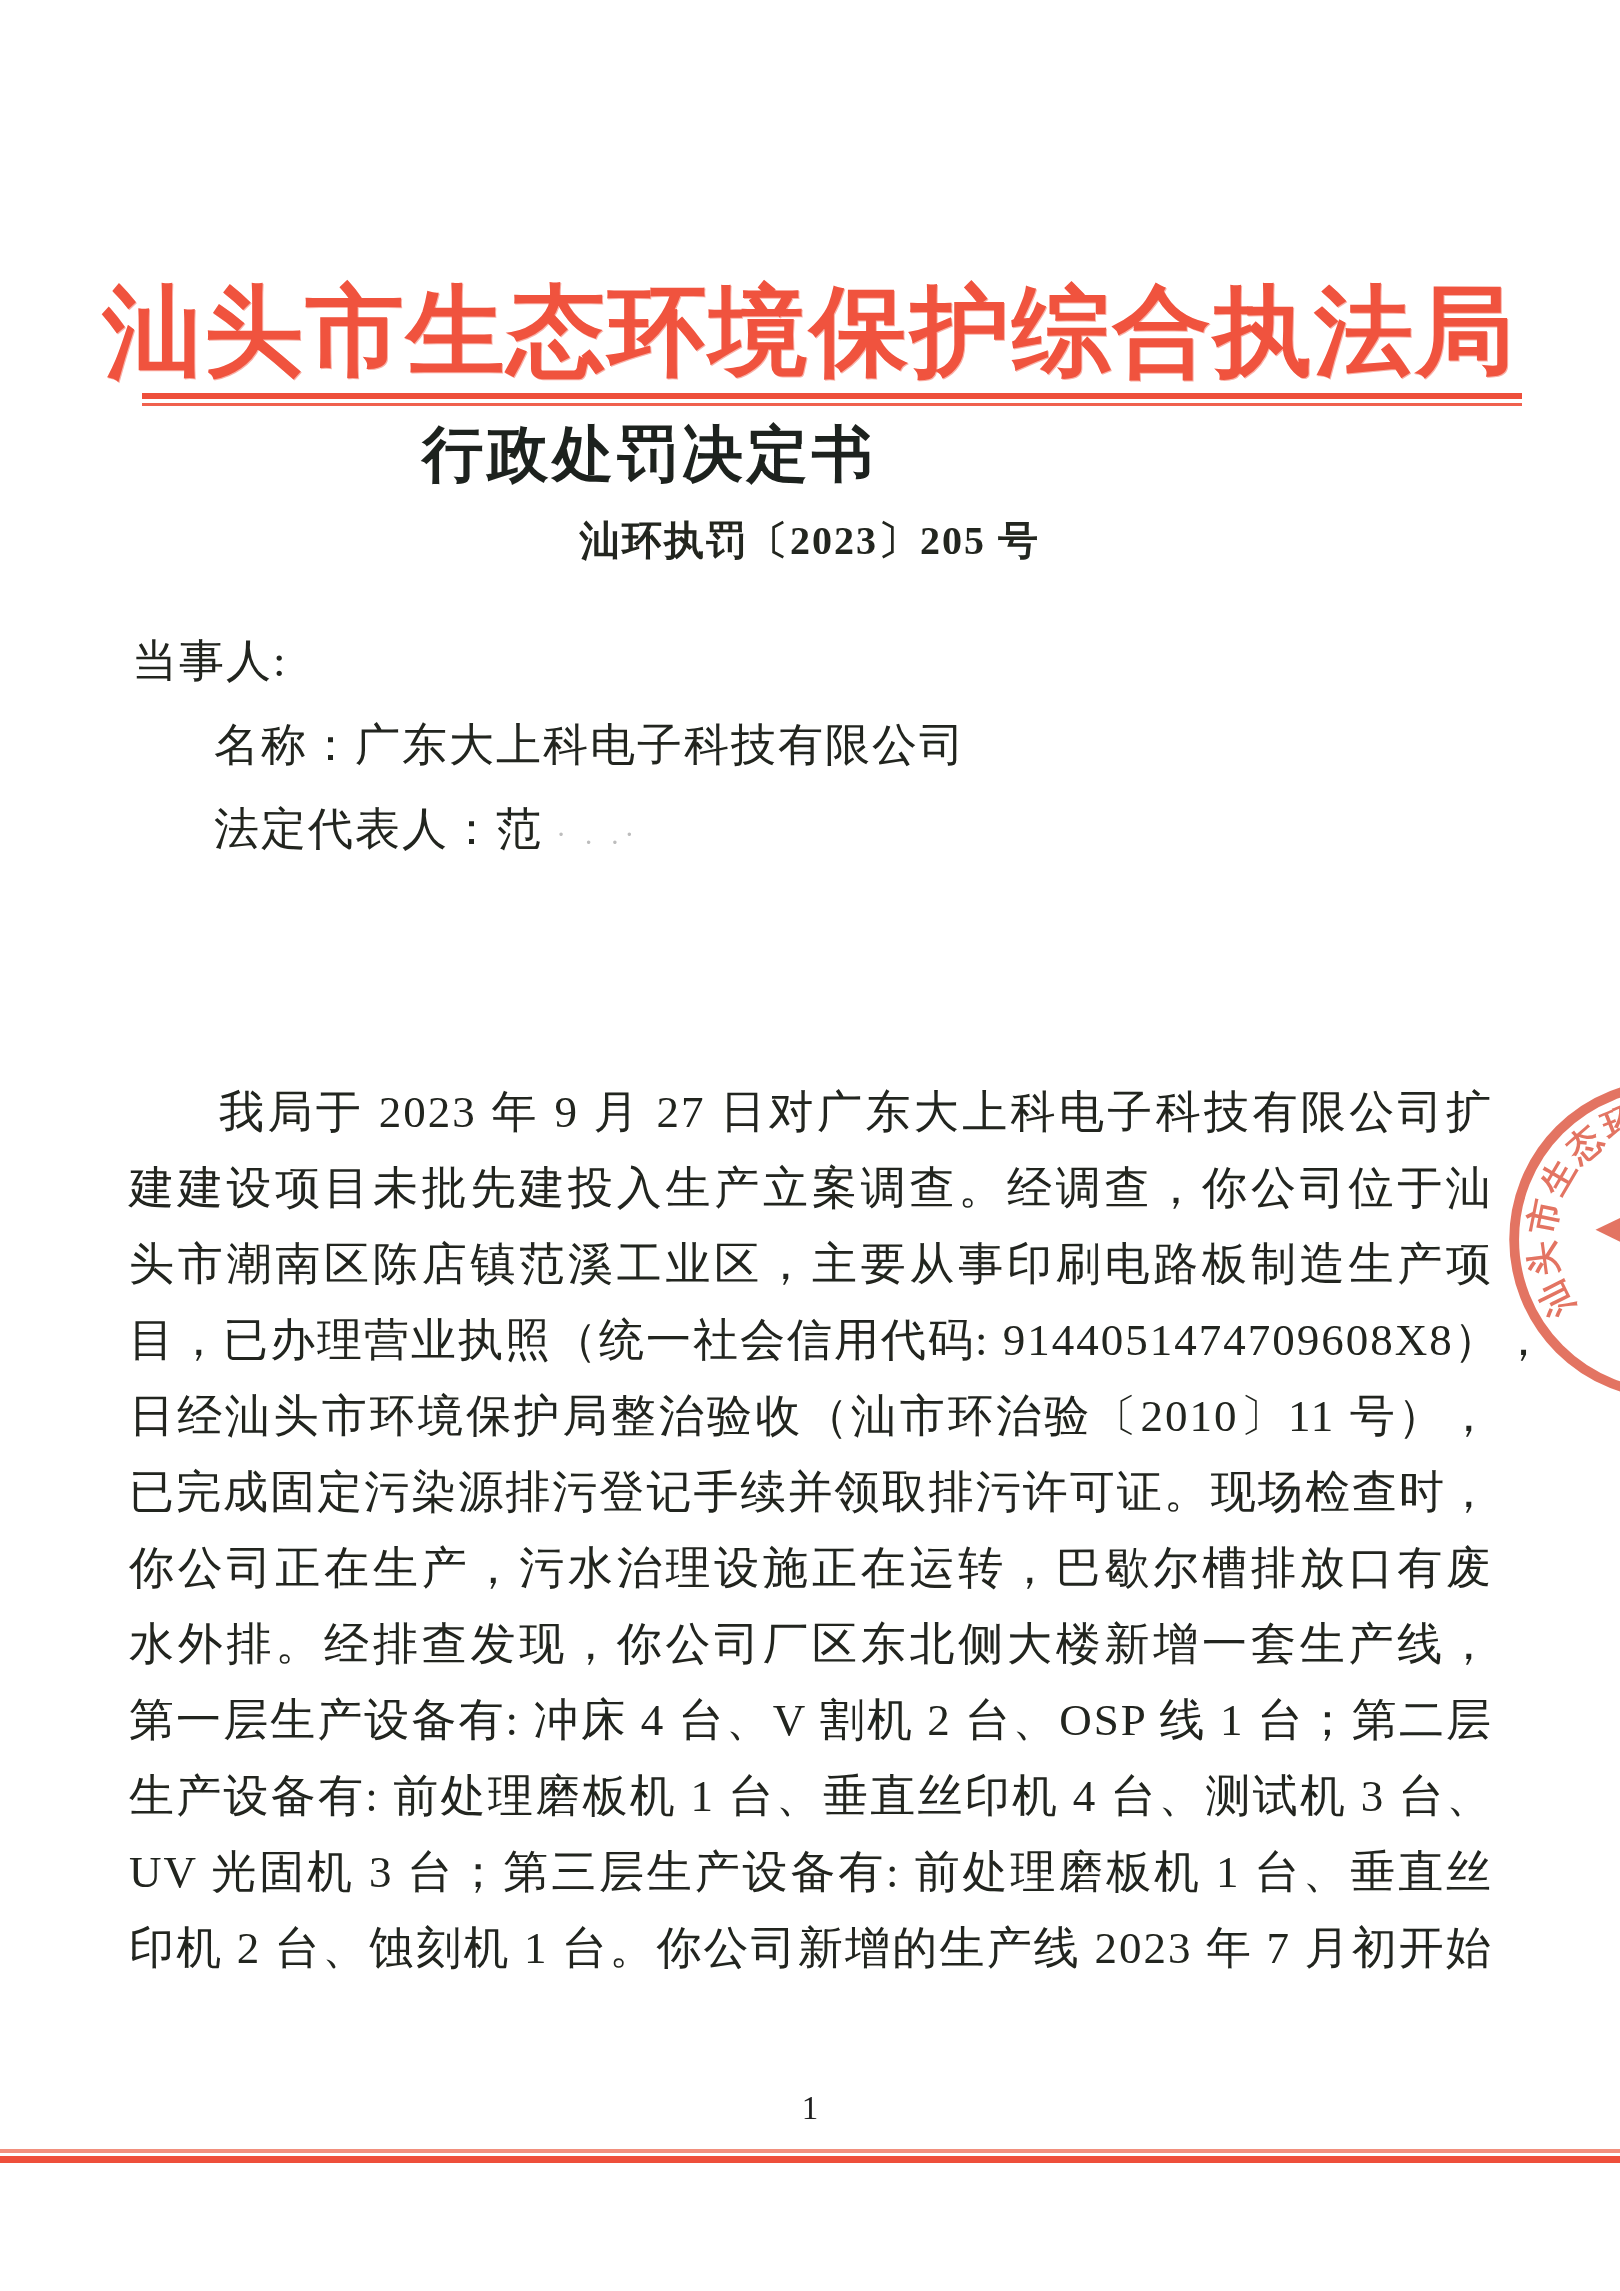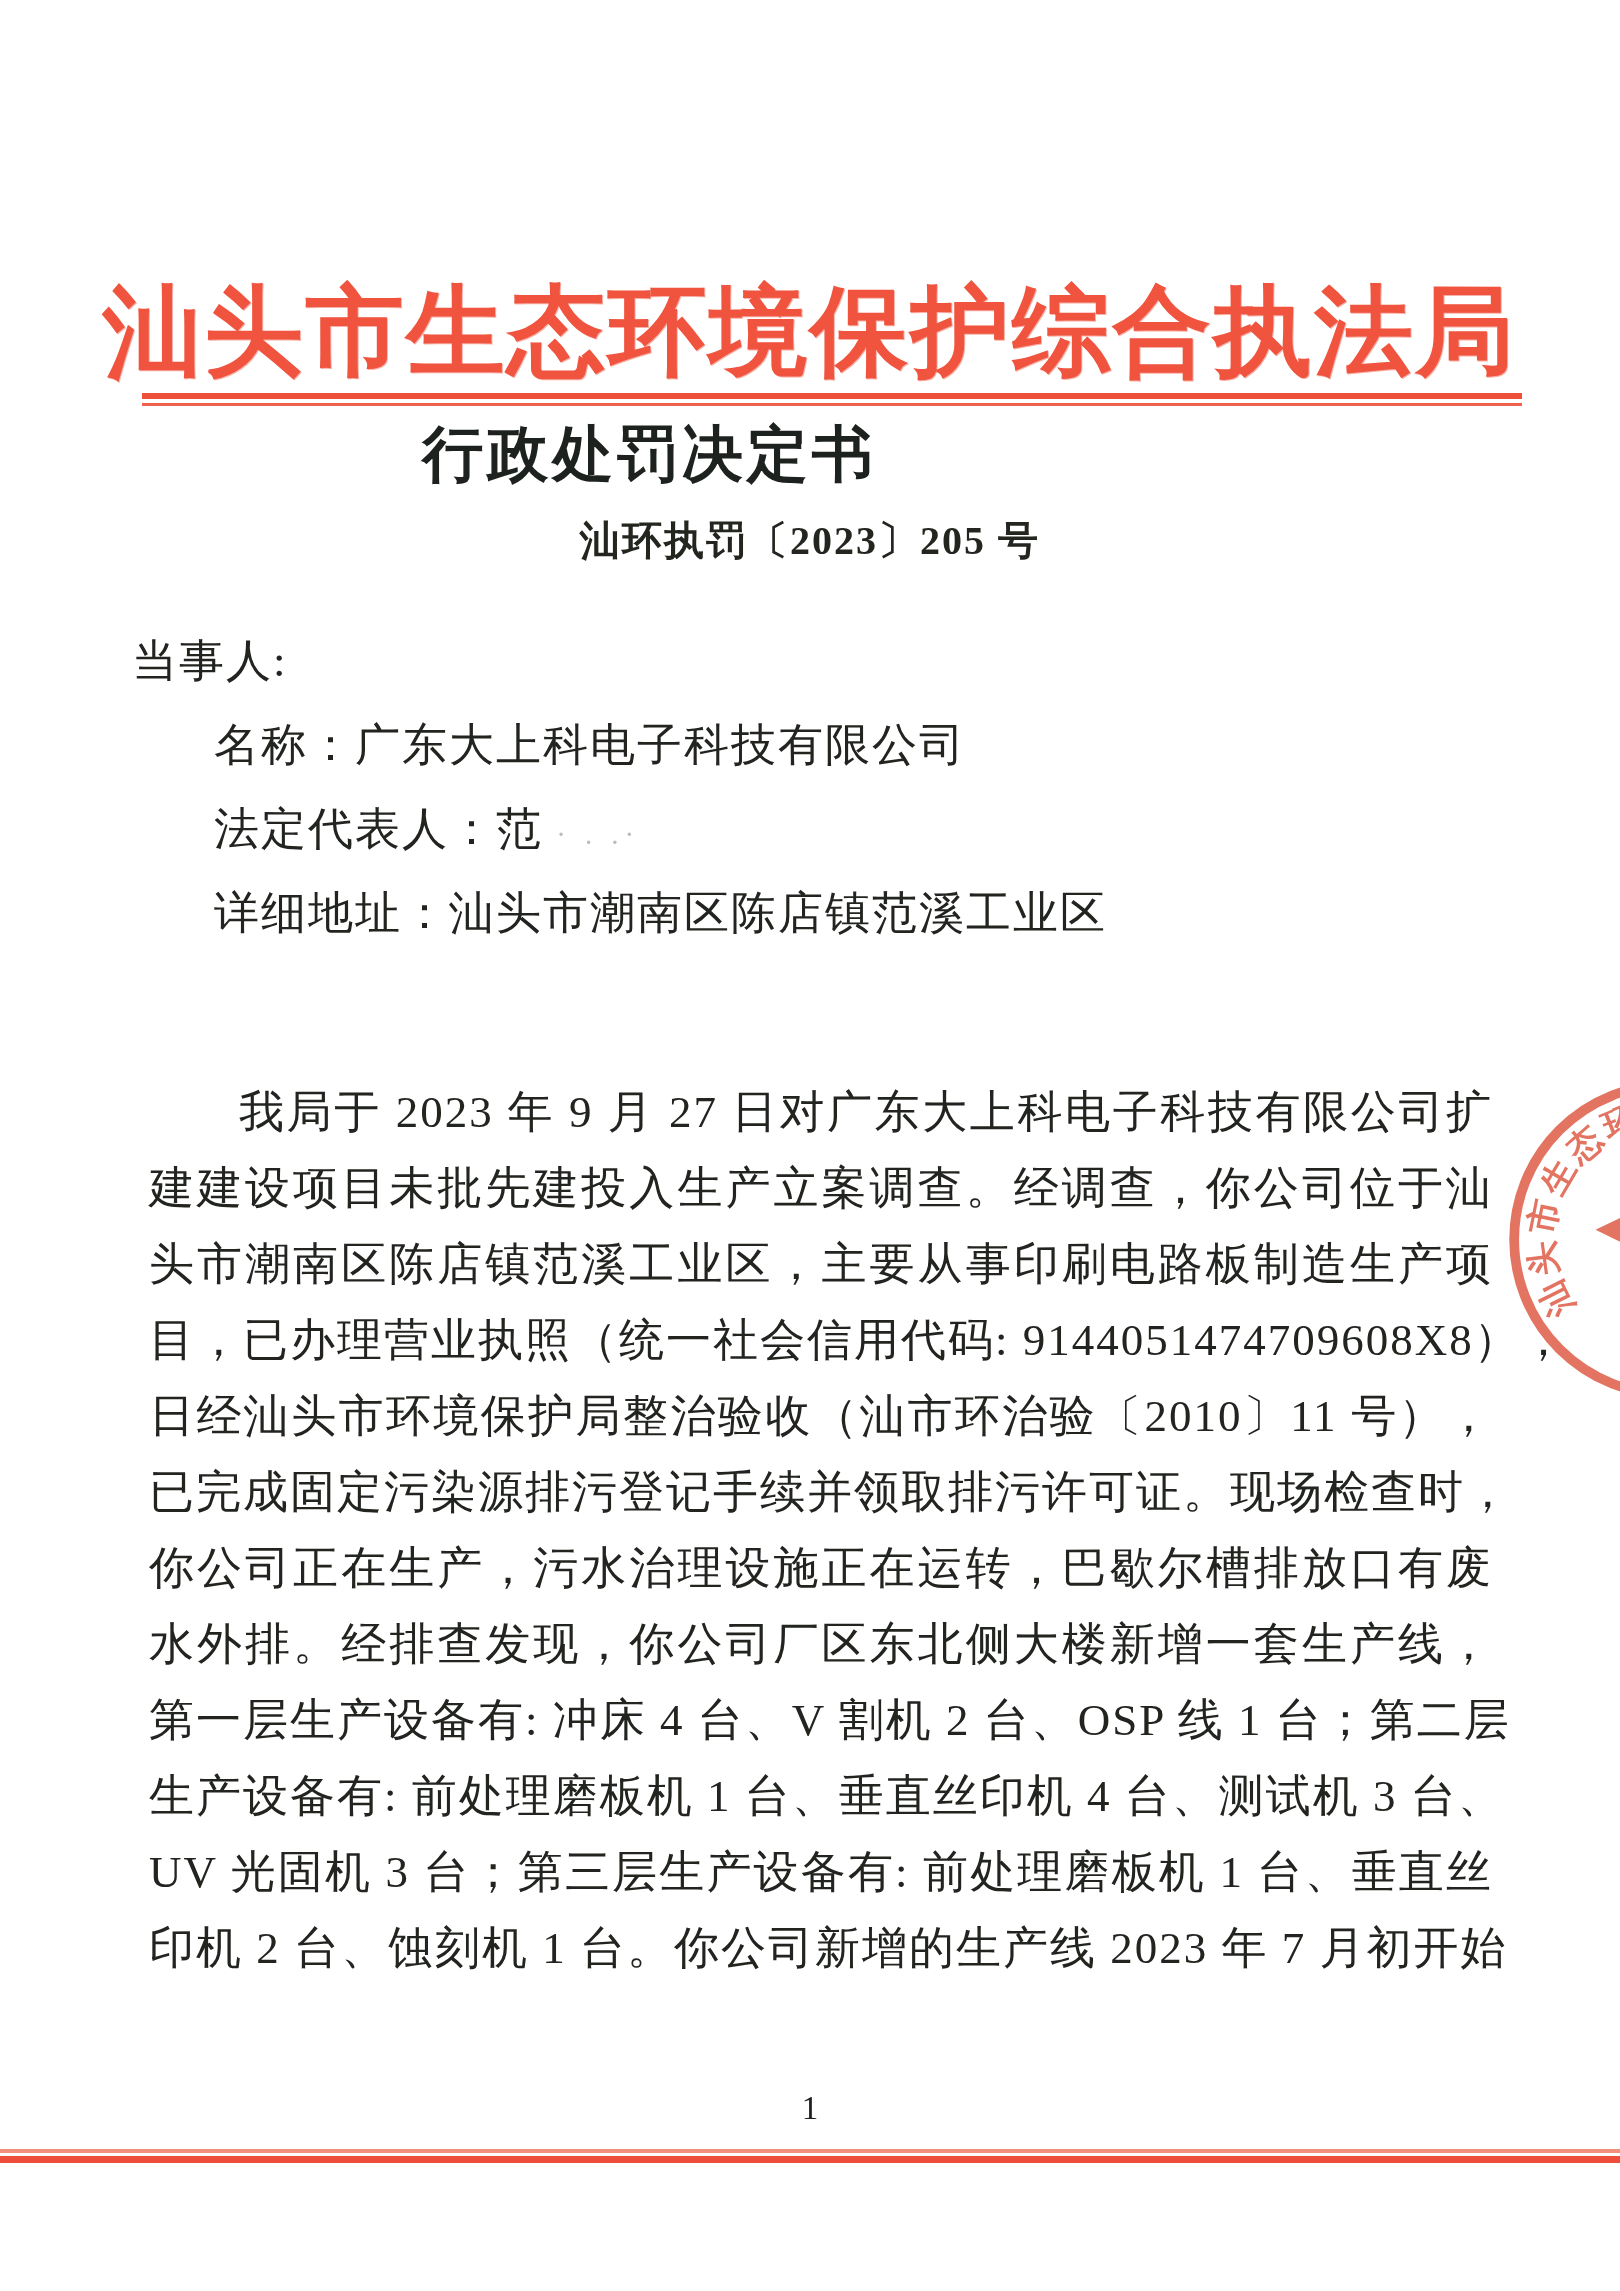--- a/index.html
+++ b/index.html
@@ -56,21 +56,20 @@
   
   .body-text{
     position:absolute;left:129px;top:1074px;width:1364px;
     font-size:45px;
     letter-spacing:2px;
   }
   .body-text .line{
     height:76px;line-height:76px;
     text-align:justify;text-align-last:justify;
     white-space:nowrap;
-    margin-left:20px;
   }
   .body-text .line.first{padding-left:90px;}
   
   .page-number{
     position:absolute;left:0;top:2090px;width:1620px;
     text-align:center;font-size:33px;color:#1e1e1e;
   }
   .foot-rule{position:absolute;left:0;top:2149px;width:1620px;}
   .foot-rule .thin{height:3.9px;background:#f2907e;}
   .foot-rule .gap{height:2.9px;background:#fff;}
@@ -98,21 +97,20 @@
 
   <div class="doc-number">汕环执罚〔2023〕205 号</div>
 
   <div class="party">
     <div class="row">当事人:</div>
     <div class="row indent">名称：广东大上科电子科技有限公司</div>
     <div class="row indent">
       <span>法定代表人：范</span>
       <span class="redacted">· . .·</span>
     </div>
-    <div class="row indent">详细地址：汕头市潮南区陈店镇范溪工业区</div>
   </div>
 
   <div class="body-text">
     <div class="line first">我局于 2023 年 9 月 27 日对广东大上科电子科技有限公司扩</div>
     <div class="line">建建设项目未批先建投入生产立案调查。经调查，你公司位于汕</div>
     <div class="line">头市潮南区陈店镇范溪工业区，主要从事印刷电路板制造生产项</div>
     <div class="line">目，已办理营业执照（统一社会信用代码: 9144051474709608X8），</div>
     <div class="line">日经汕头市环境保护局整治验收（汕市环治验〔2010〕11 号），</div>
     <div class="line">已完成固定污染源排污登记手续并领取排污许可证。现场检查时，</div>
     <div class="line">你公司正在生产，污水治理设施正在运转，巴歇尔槽排放口有废</div>

